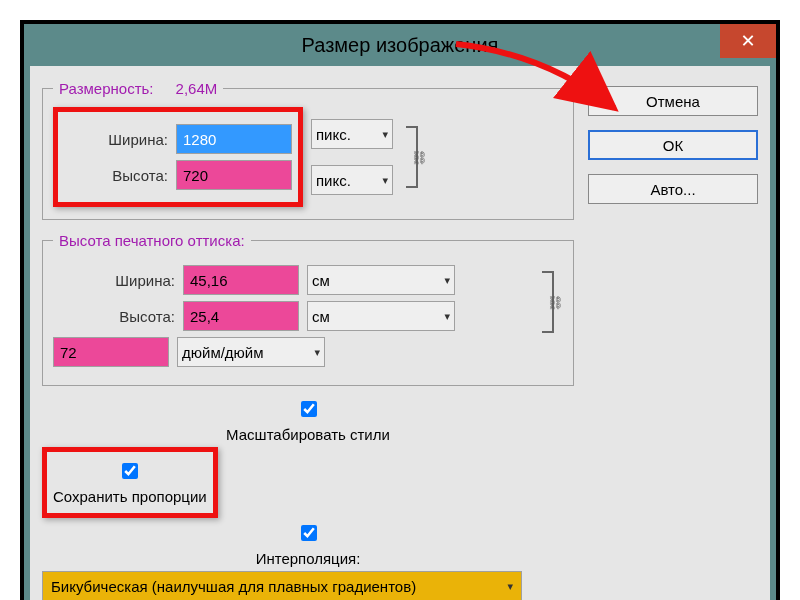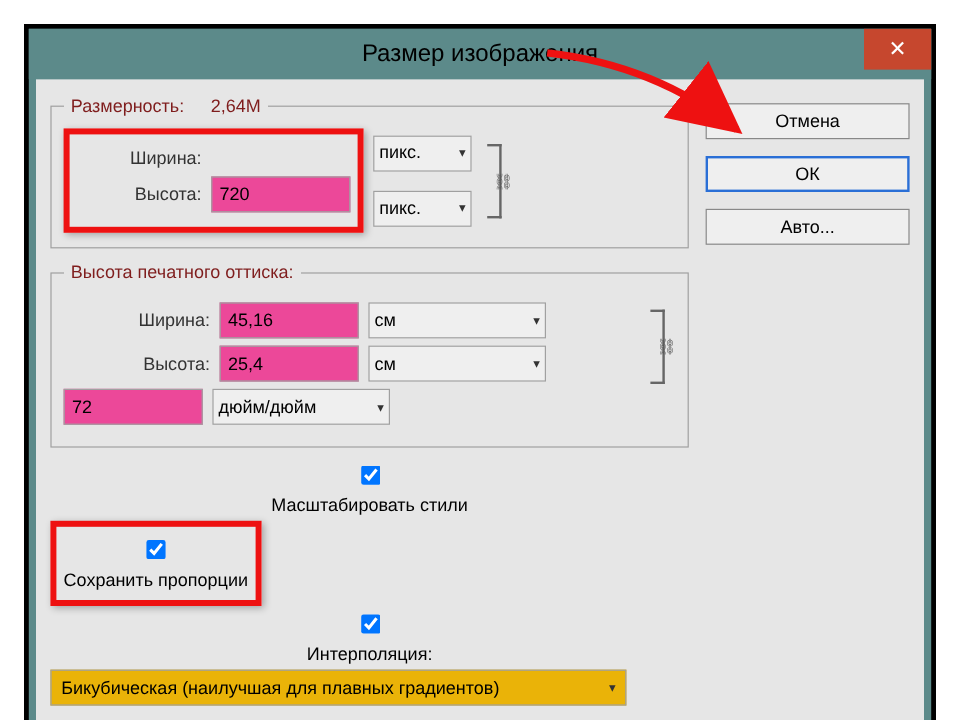--- a/index.html
+++ b/index.html
@@ -52,21 +52,21 @@
   }
   .left-col { flex: 1; }
   .right-col { width: 170px; display:flex; flex-direction:column; gap:14px; padding-top:6px;}
   fieldset {
     border: 1px solid #a0a0a0;
     padding: 10px 10px 12px 10px;
     margin: 0 0 12px 0;
   }
   legend {
     padding: 0 6px;
-    color: #7f1d1d;
+    color: #a21caf;
     font-size: 15px;
   }
   .dim-legend { display:flex; gap:22px;}
   .row {
     display: flex;
     align-items: center;
     gap: 8px;
     margin: 6px 0;
   }
   .lbl {
@@ -200,20 +200,21 @@
 
       <fieldset>
         <legend class="dim-legend">
           <span>Размерность:</span>
           <span>2,64M</span>
         </legend>
         <div class="firstbox">
           <div class="redbox">
             <div class="row">
               <span class="lbl">Ширина:</span>
+              <input class="txt sel-blue" value="1280" style="">
             </div>
             <div class="row">
               <span class="lbl">Высота:</span>
               <input class="txt" value="720" style="">
             </div>
           </div>
           <div style="display:flex;flex-direction:column;gap:16px;margin-left:8px;">
             <div class="unit-dd small">
               <span>пикс.</span>
               <span class="caret">▾</span>

